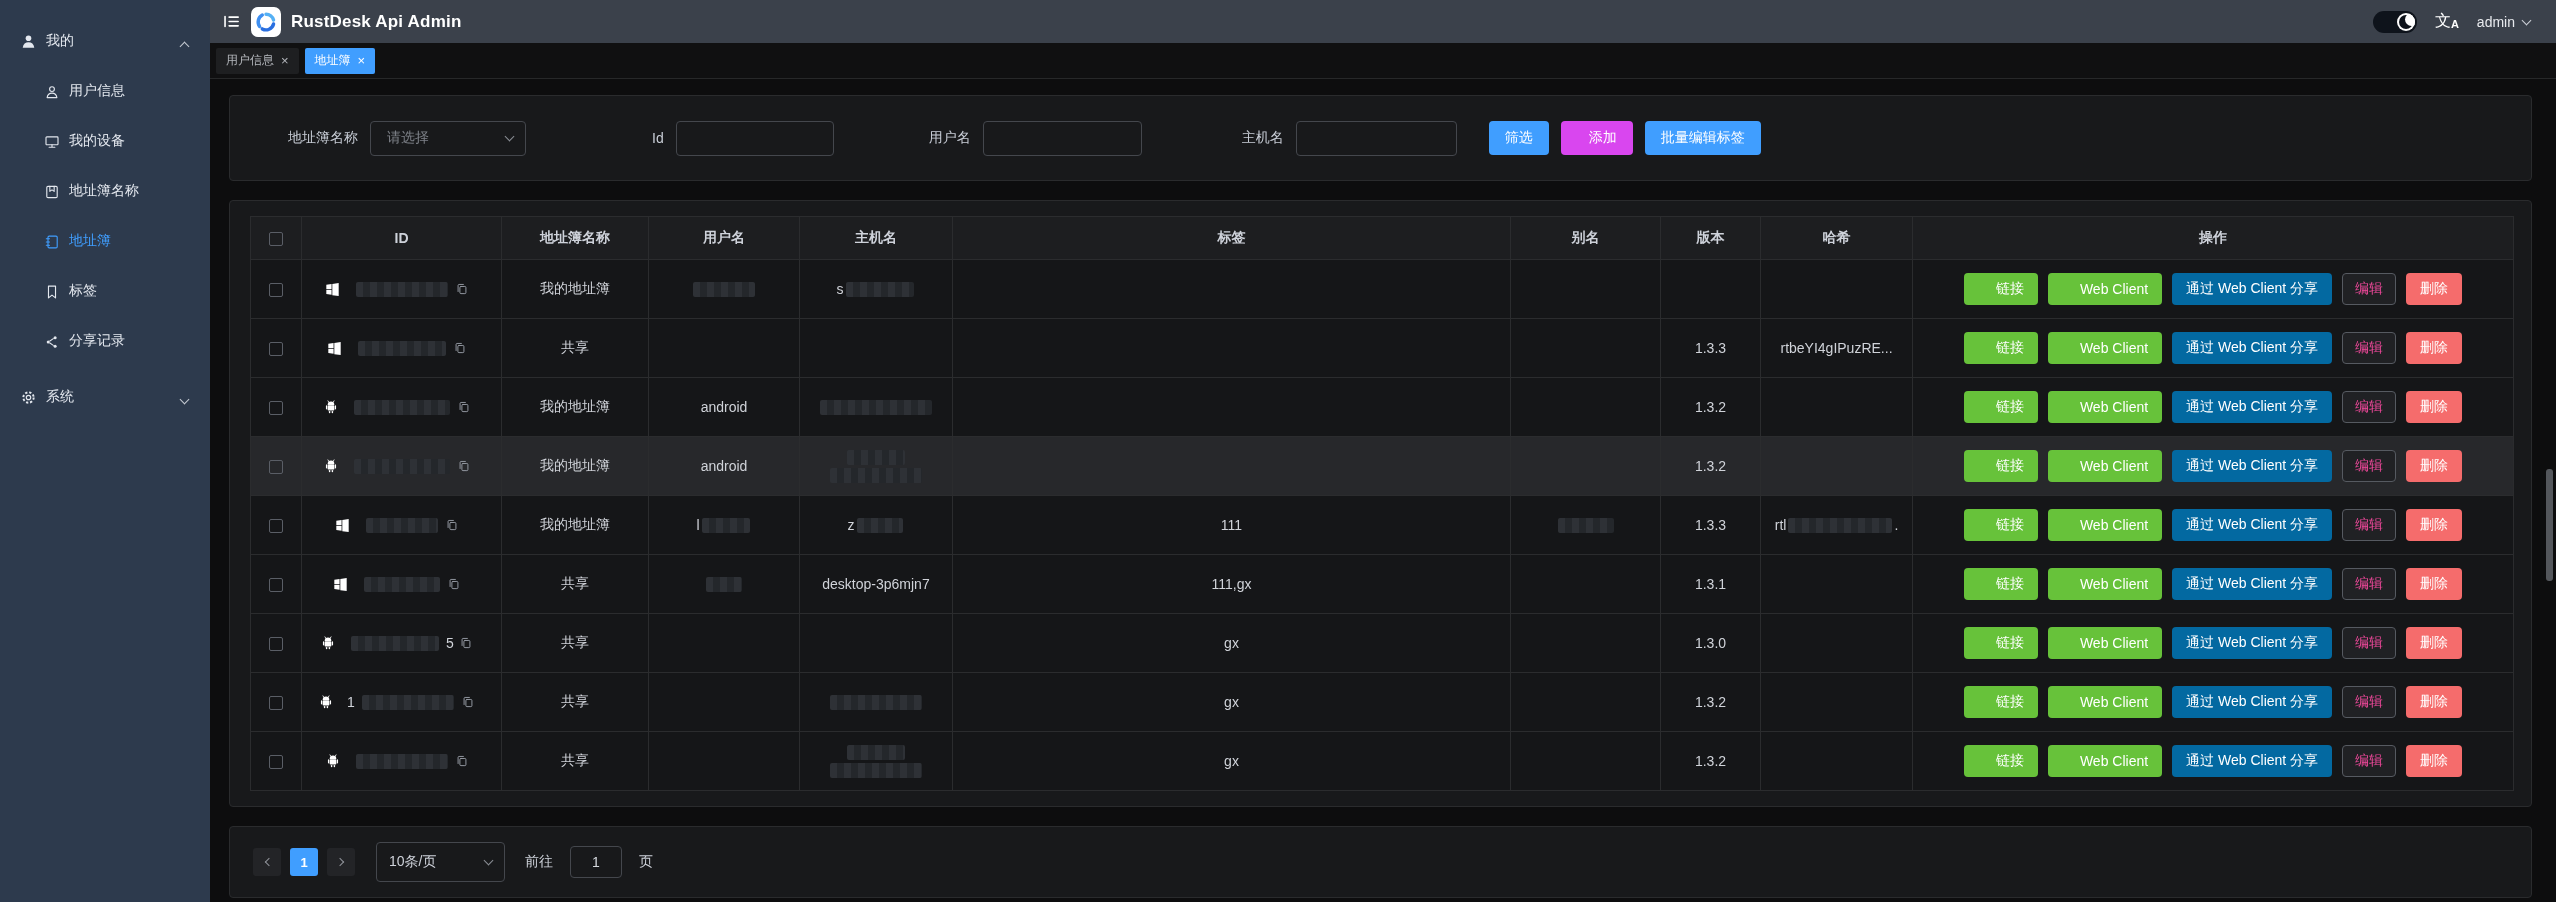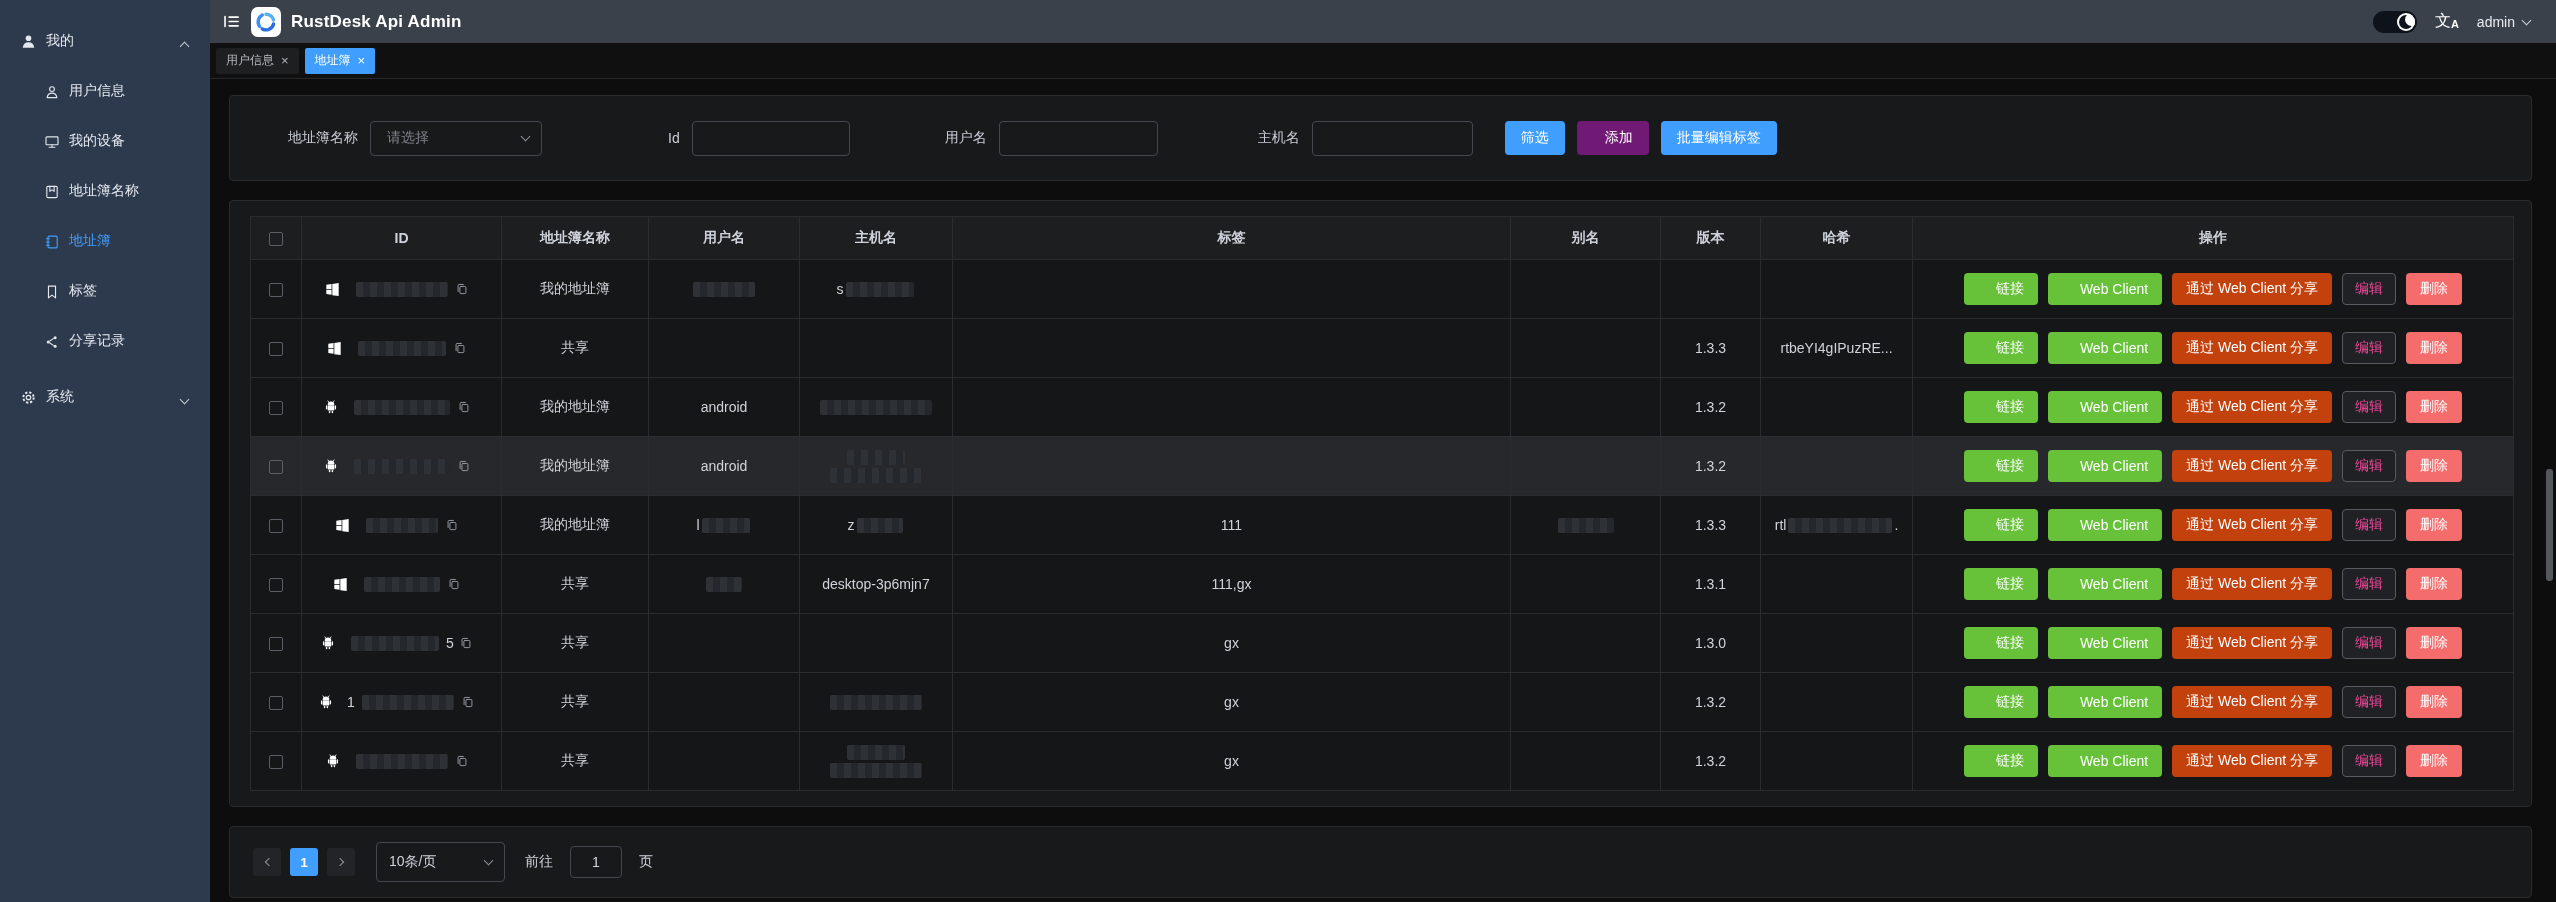--- a/index.html
+++ b/index.html
@@ -51,47 +51,47 @@
   
   .content { flex:1; padding:16px 24px 0 19px; background:#0d0d0e; position:relative; }
   .card { background:#18191b; border:1px solid #2a2b2d; border-radius:4px; }
 
   
   .filter-card { height:86px; display:flex; align-items:center; padding-left:58px; }
   .f-label { color:#c8cdd6; font-size:14px; margin-right:12px; white-space:nowrap; }
   .sel { height:35px; border:1px solid #44474d; border-radius:4px; display:inline-flex;
     align-items:center; padding:0 12px; color:#7d8188; font-size:14px; cursor:pointer; background:transparent; }
   .sel .chev { border-color:#8a8e95; margin-left:auto; margin-bottom:3px; }
-  .sel-ab { width:172px;padding-left:16px; }
+  .sel-ab { width:156px;padding-left:16px; }
   .inp { height:35px; border:1px solid #44474d; border-radius:4px; background:transparent;
     color:#d4d8de; font-size:14px; padding:0 11px; outline:none; }
   .ml126 { margin-left:126px; } .ml95 { margin-left:95px; } .ml100 { margin-left:100px; }
   .btn { height:34px; border:none; border-radius:4px; color:#fff; font-size:14px; padding:0 16px;
     cursor:pointer; font-family:inherit; white-space:nowrap; }
-  .btn-blue { background:#409eff; } .btn-red { background:#701a75;padding-left:28px; }
+  .btn-blue { background:#409eff; } .btn-red { background:#d946ef;padding-left:28px; }
 
   
   .table-card { margin-top:19px; padding:15px 20px; }
   table { border-collapse:collapse; table-layout:fixed; width:2263px; }
   th, td { border:1px solid #2b2c2e; text-align:center; color:#d0d3d9; font-size:14px;
     overflow:hidden; vertical-align:middle; }
   thead th { height:43px; background:#1d1e20; color:#ced2da; font-weight:700; }
   tbody td { height:59px; background:#151618; }
   tbody tr.hl td { background:#27282b; }
   .cbx { display:inline-block; width:14px; height:14px; border:1px solid #5a5e66; border-radius:2px;
     vertical-align:middle; cursor:pointer; background:transparent; }
   .idcell { display:flex; align-items:center; justify-content:center; gap:5px; }
   .redact { display:inline-block; height:15px; border-radius:2px; vertical-align:middle;
     background:repeating-linear-gradient(90deg,#2e3136 0 7px,#24272b 7px 14px);
     filter:blur(.6px); margin:1px 2px; }
   .segtext { vertical-align:middle; }
   .acts { display:flex; align-items:center; justify-content:center; gap:10px; }
   .act { height:32px; border-radius:4px; font-size:14px; padding:0 14px; color:#fff; border:none;
     cursor:pointer; font-family:inherit; white-space:nowrap; }
-  .act.green { background:#67c23a;padding-left:32px; } .act.blue { background:#c2410c; }
+  .act.green { background:#67c23a;padding-left:32px; } .act.blue { background:#0369a1; }
   .act.plain { background:#202124; border:1px solid #565a61; color:#ec4899; padding:0 12px; }
   .act.red { background:#f56c6c; }
 
   
   .pager-card { margin-top:19px; height:72px; display:flex; align-items:center; padding-left:23px; gap:9px; }
   .pg-btn { width:28px; height:28px; background:#232427; border:none; border-radius:3px;
     display:inline-flex; align-items:center; justify-content:center; color:#91949b; cursor:pointer; }
   .pg-btn .chev { width:6px; height:6px; border-color:#91949b; }
   .chev.left { transform:rotate(135deg); margin-left:3px; }
   .chev.right { transform:rotate(-45deg); margin-right:3px; }

